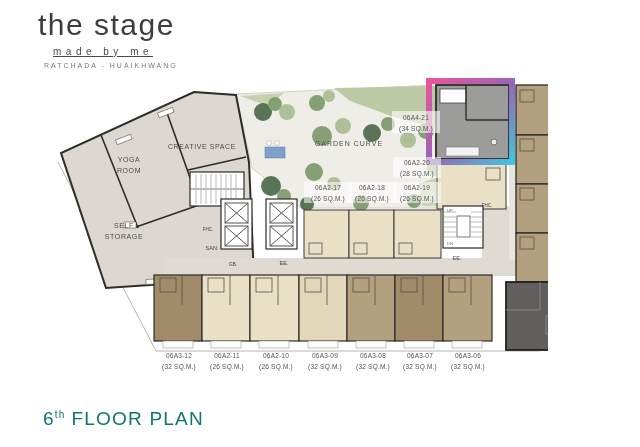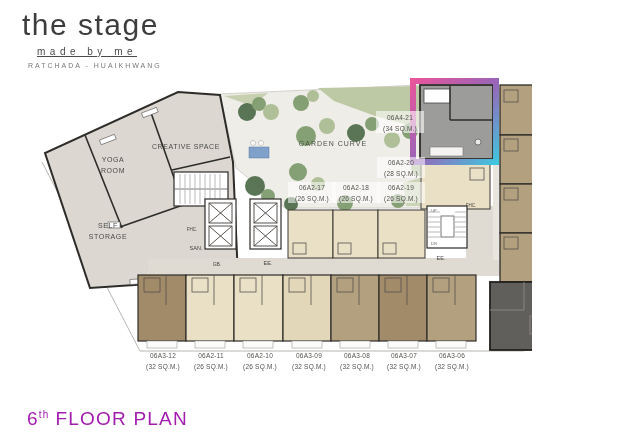--- a/index.html
+++ b/index.html
@@ -1,24 +1,24 @@
 <!DOCTYPE html>
 <html><head>
 <meta charset="utf-8">
 <style>
   html,body{margin:0;padding:0;background:#ffffff;}
   .stage{position:relative;width:532px;height:447px;background:#fff;overflow:hidden;
-         font-family:"Liberation Sans",sans-serif;}
+         font-family:"Liberation Sans",sans-serif;margin-left:16px;}
   
   .brand{position:absolute;left:22px;top:8px;color:#404040;}
   .brand .logo{font-size:30px;font-weight:300;letter-spacing:1.5px;color:#3d3d3d;}
   .brand .tagline{margin-top:4px;margin-left:15px;font-size:10px;letter-spacing:4.5px;color:#4a4a4a;text-decoration:underline;}
   .brand .location{margin-top:5px;margin-left:6px;font-size:7px;letter-spacing:2px;color:#787878;}
   
-  .floor-title{position:absolute;left:27px;top:408px;font-size:19px;letter-spacing:1.2px;color:#a21caf;}
+  .floor-title{position:absolute;left:27px;top:408px;font-size:19px;letter-spacing:1.2px;color:#0f766e;}
   .floor-title sup{font-size:10px;}
   .floor-title .rest{margin-left:6px;}
   
   svg text{font-family:"Liberation Sans",sans-serif;fill:#55524e;}
   .lbl{font-size:6.5px;text-anchor:middle;letter-spacing:0.2px;}
   .room{font-size:7px;text-anchor:middle;letter-spacing:0.6px;fill:#4a4a46;}
   .mark{font-size:5.5px;text-anchor:middle;fill:#45423e;}
   .tiny{font-size:4px;text-anchor:middle;fill:#666;}
   .garden-lbl{font-size:7px;text-anchor:middle;letter-spacing:1px;fill:#4c524a;}
   .north-n{font-size:9px;font-weight:bold;fill:#3a3a3a;}

